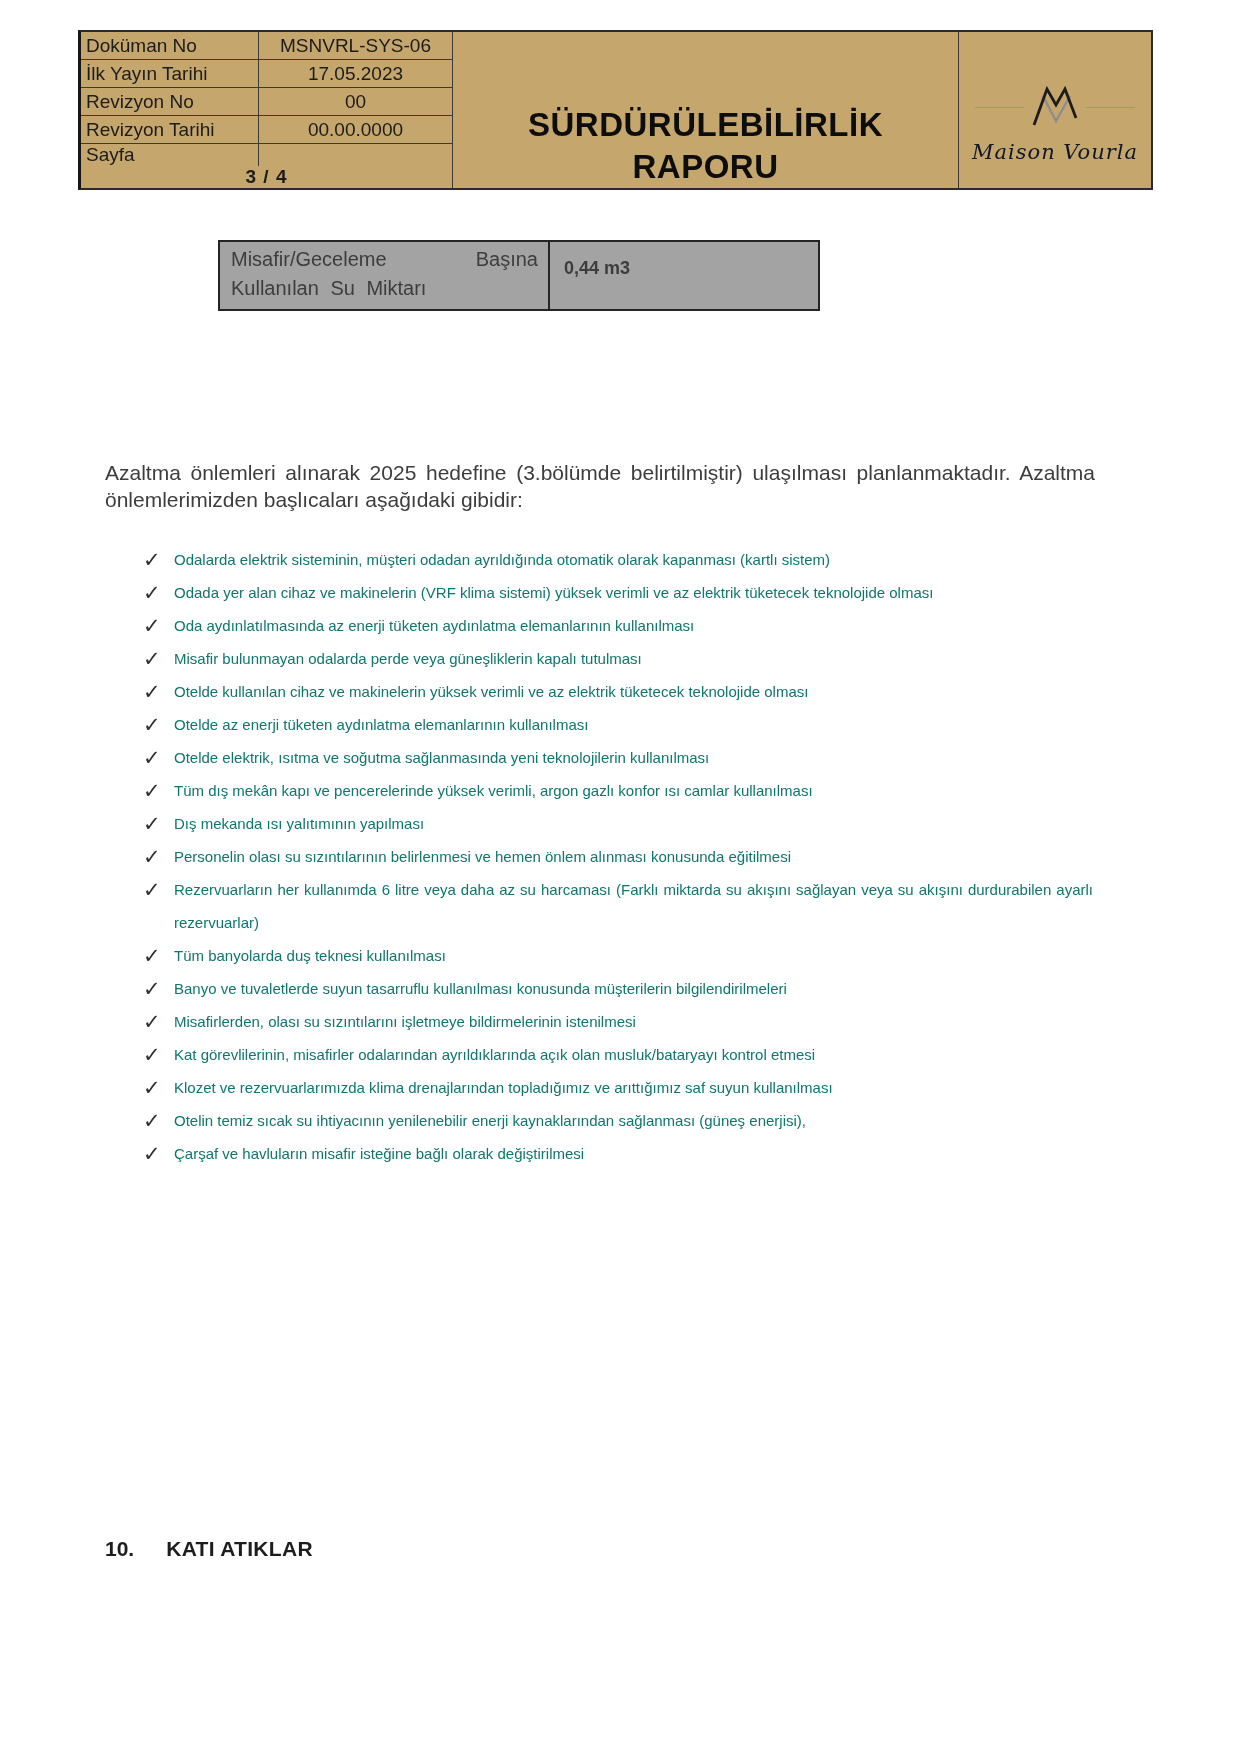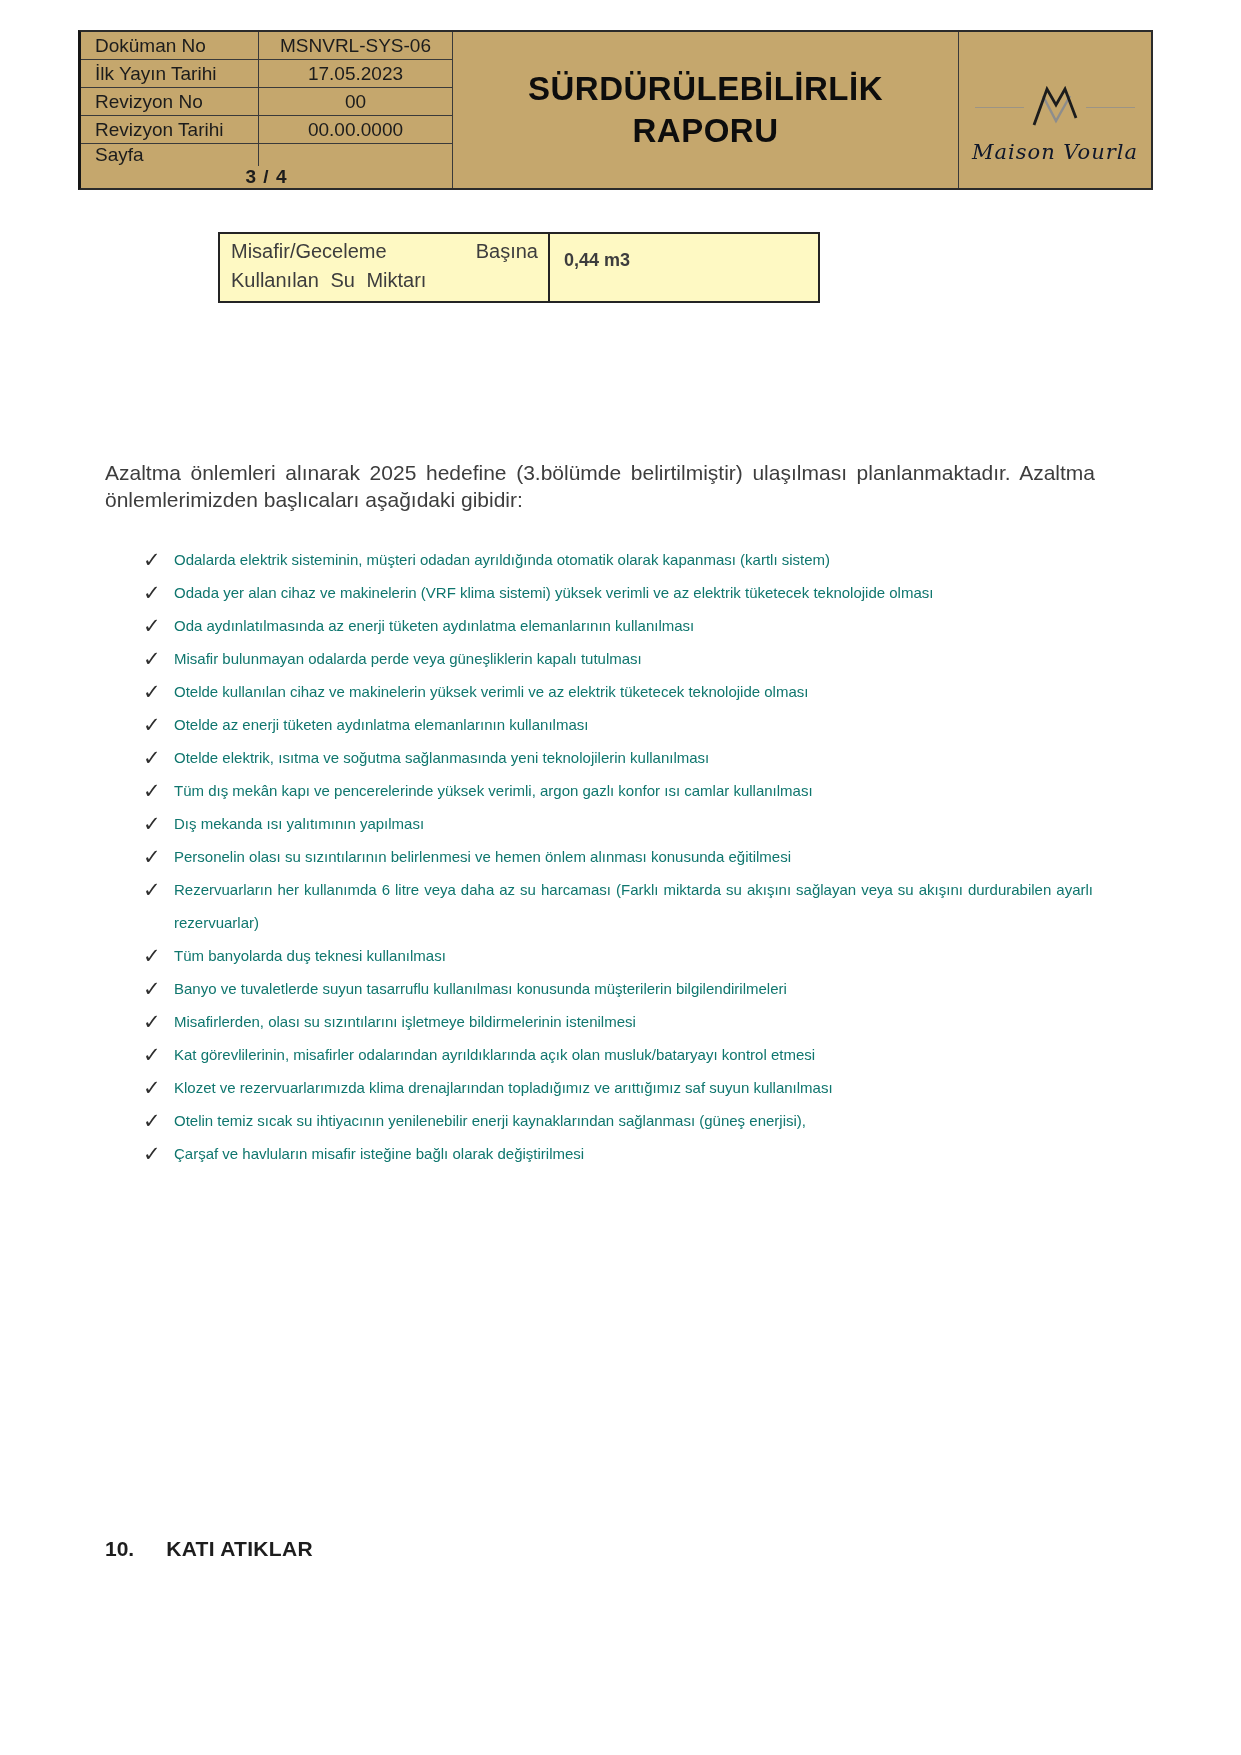--- a/index.html
+++ b/index.html
@@ -31,33 +31,33 @@
   }
   .meta-row{
     flex:1;display:flex;align-items:stretch;
     border-bottom:1.5px solid #3a3a3a;
     box-sizing:border-box;
   }
   .meta-row:last-child{border-bottom:none;flex-direction:column;}
   .meta-label{
     width:178px;flex:none;
     display:flex;align-items:center;
-    padding-left:14px;box-sizing:border-box;
+    padding-left:5px;box-sizing:border-box;
     border-right:1.5px solid #3a3a3a;
     font-size:19px;color:#1c1c1c;
   }
   .meta-value{
     flex:1;display:flex;align-items:center;justify-content:center;
     font-size:19px;color:#1c1c1c;
   }
   .meta-value.bold{font-weight:bold;letter-spacing:1px;}
 
   .title-cell{
     flex:1;
-    display:flex;align-items:center;justify-content:center;
+    display:flex;align-items:flex-end;justify-content:center;
     border-right:1.5px solid #3a3a3a;
     box-sizing:border-box;
   }
   .title-text{
     width:440px;
     text-align:center;
     font-size:33px;line-height:1.28;
     font-weight:bold;color:#0d0d0d;
     letter-spacing:.5px;
   }
@@ -77,26 +77,26 @@
     margin-top:10px;
     font-family:"DejaVu Serif", serif;
     font-style:italic;
     font-size:21px;color:#0f172a;
     letter-spacing:1px;
     white-space:nowrap;
   }
 
   
   .water-table{
-    position:absolute;left:218px;top:232px;
+    position:absolute;left:218px;top:240px;
     width:602px;
     display:flex;
     border:2px solid #242424;
     box-sizing:border-box;
-    background:#fef9c3;
+    background:#a3a3a3;
   }
   .wt-label{
     width:330px;flex:none;
     padding:3px 10px 6px 11px;box-sizing:border-box;
     border-right:2px solid #242424;
     font-size:20px;line-height:29px;color:#3d3d3d;
     text-align:justify;
     word-spacing:6px;
   }
   .wt-value{

